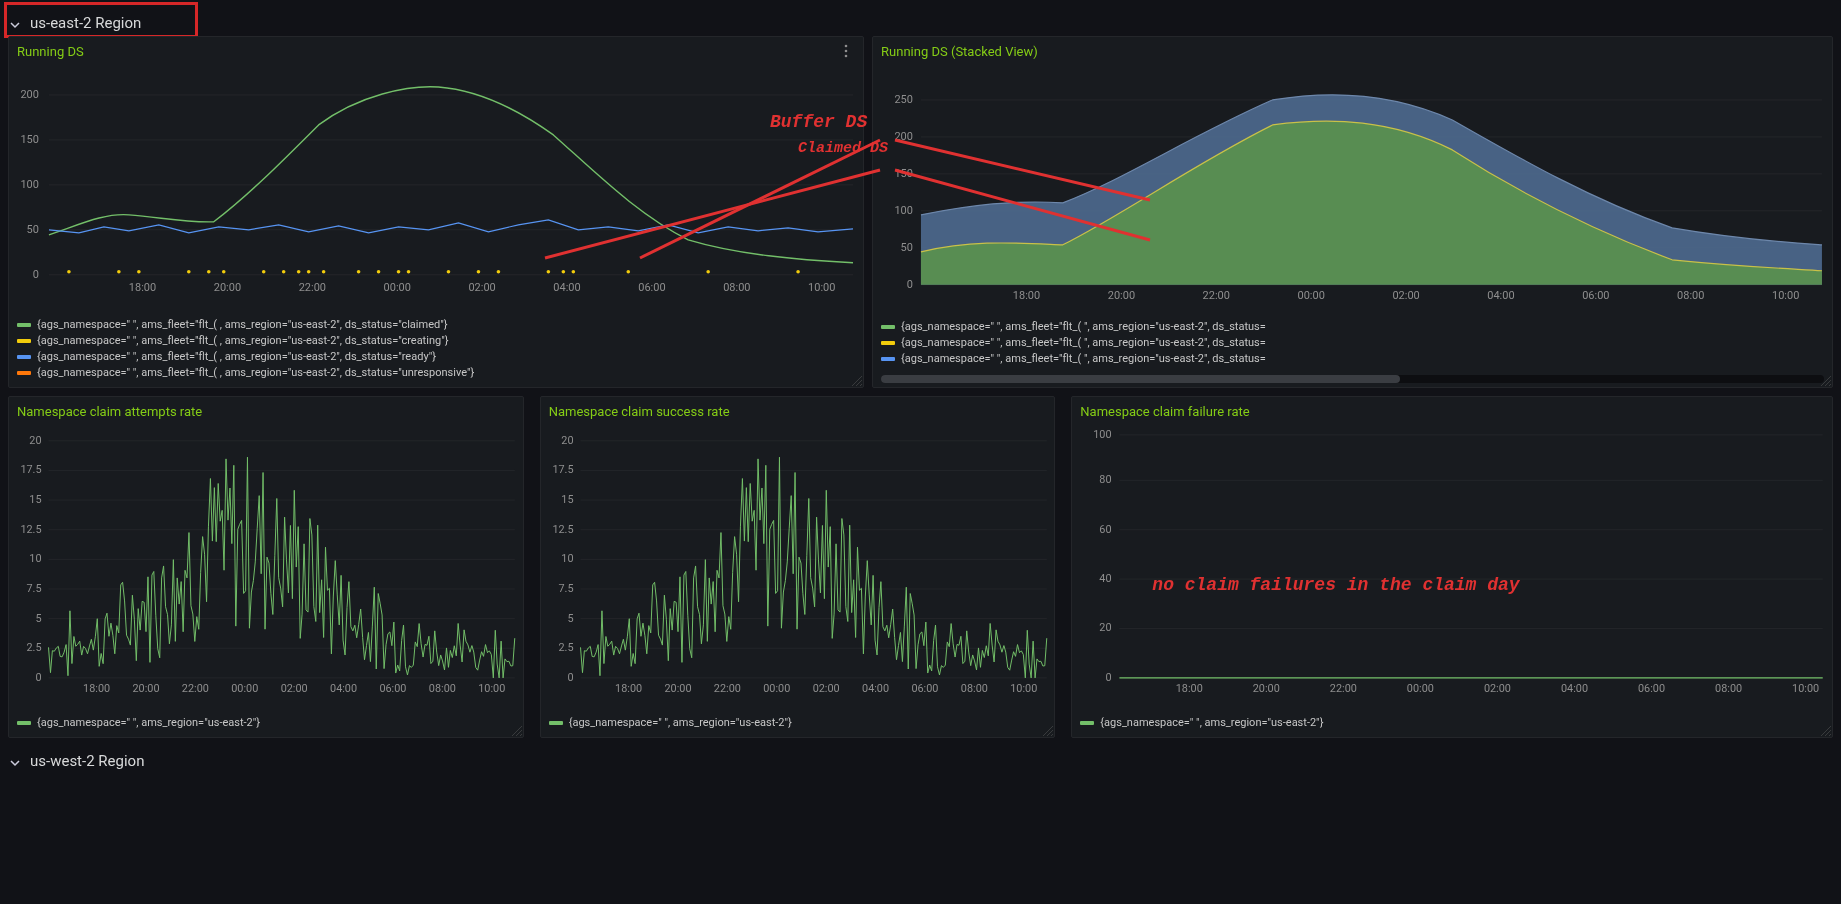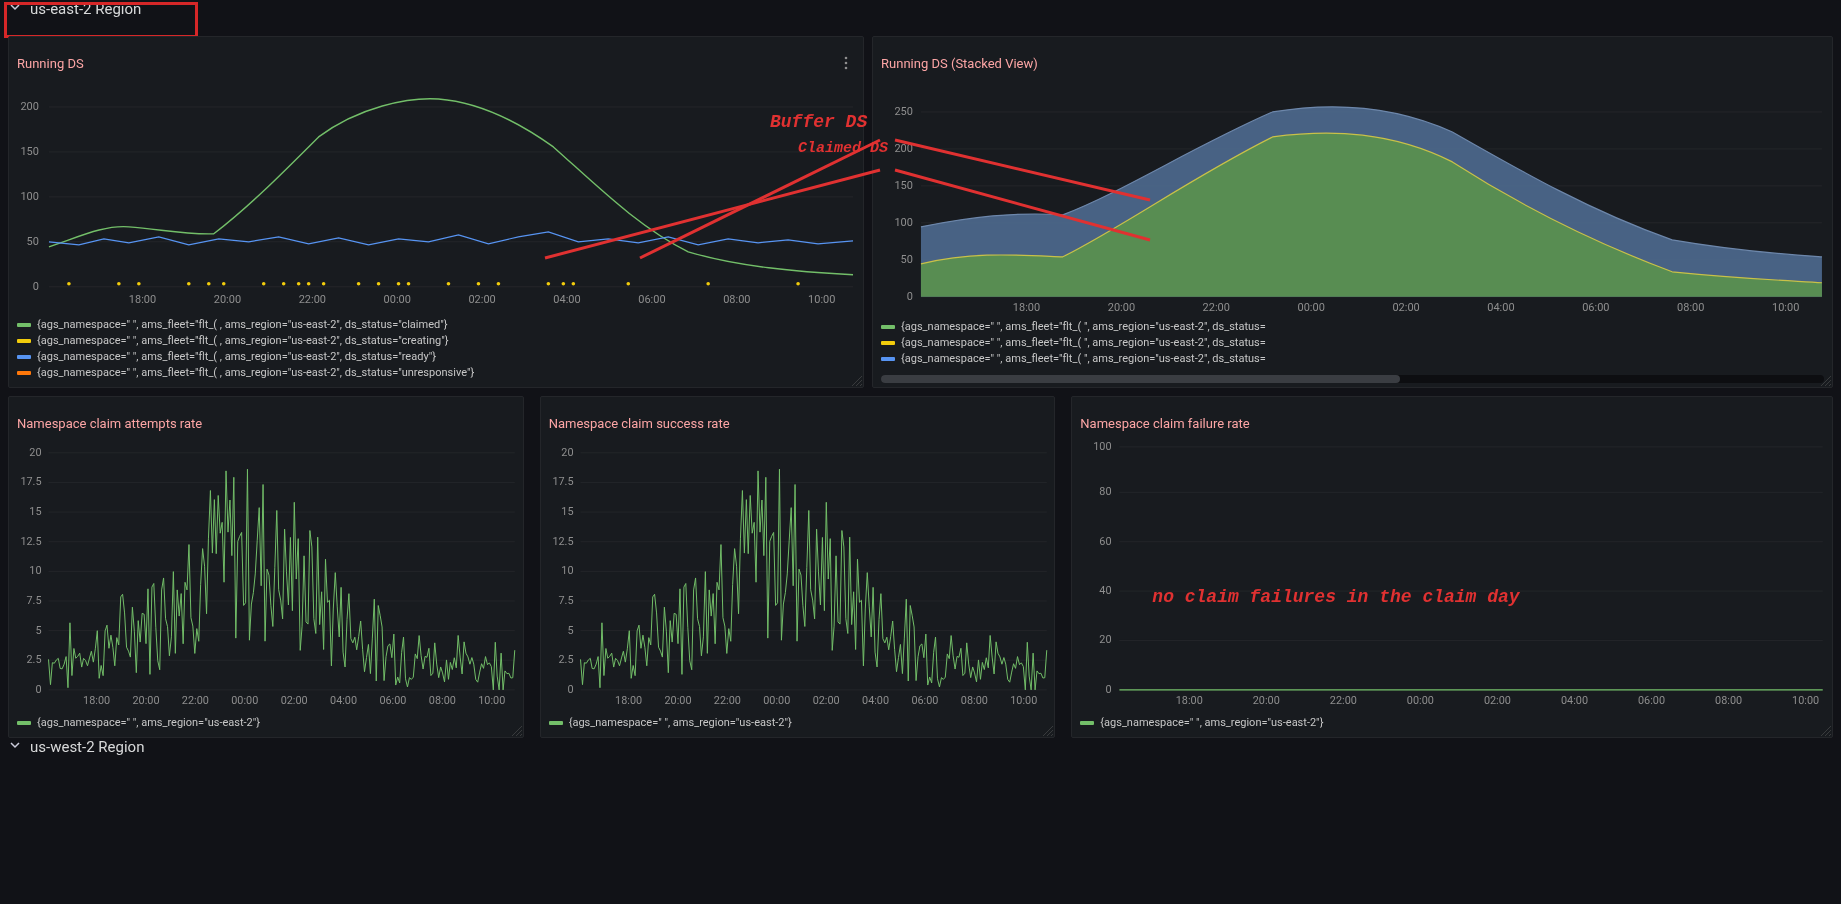--- a/index.html
+++ b/index.html
@@ -1,23 +1,23 @@
 <!DOCTYPE html>
 <html><head>
 <meta charset="utf-8">
 <style>
   html,body{margin:0;padding:0;background:#111217;color:#ccccdc;font-family:Roboto,Helvetica,Arial,sans-serif;font-size:12px;}
   .root{width:1841px;height:904px;position:relative;overflow:hidden;background:#111217;}
-  .row-header{display:flex;align-items:flex-start;height:32px;padding:0 8px;font-size:15px;color:#d8d9da;cursor:pointer;user-select:none;}
+  .row-header{display:flex;align-items:flex-end;height:32px;padding:0 8px;font-size:15px;color:#d8d9da;cursor:pointer;user-select:none;}
   .row-header .chev{width:14px;height:14px;margin-right:8px;display:inline-flex;align-items:center;justify-content:center;}
   .section-box{border:3px solid #d62728;position:absolute;left:4px;top:2px;width:188px;height:30px;pointer-events:none;}
   .panels-top{display:flex;gap:8px;padding:4px 8px 0 8px;}
   .panels-mid{display:flex;gap:16px;padding:8px 8px 0 8px;}
   .panel{background:#181b1f;border:1px solid #24262a;border-radius:2px;position:relative;display:flex;flex-direction:column;}
-  .panel-header{display:flex;align-items:center;justify-content:space-between;height:28px;padding:0 8px;font-size:13px;color:#fca5a5;margin-top:12px;}
+  .panel-header{display:flex;align-items:center;justify-content:space-between;height:28px;padding:0 8px;font-size:13px;color:#84cc16;}
   .panel-menu{width:18px;height:18px;display:flex;align-items:center;justify-content:center;color:#8e8e8e;cursor:pointer;border-radius:2px;}
   .panel-body{flex:1;position:relative;}
   svg.chart{position:absolute;inset:0;}
   .legend{padding:4px 8px 6px 8px;font-size:11px;color:#c7c7c7;line-height:16px;}
   .legend-row{display:flex;align-items:center;gap:6px;white-space:nowrap;overflow:hidden;text-overflow:ellipsis;}
   .swatch{width:14px;height:4px;border-radius:1px;display:inline-block;}
   .resize-handle{position:absolute;right:1px;bottom:1px;width:10px;height:10px;opacity:.35;}
   .annot{position:absolute;font-family:"Courier New",monospace;font-style:italic;font-weight:600;color:#e03131;pointer-events:none;}
   .scrollbar{height:8px;margin:2px 8px 4px 8px;background:#0d0e11;border-radius:4px;position:relative;}
   .scrollbar-thumb{position:absolute;left:0;top:0;height:8px;width:55%;background:#3a3d42;border-radius:4px;}

